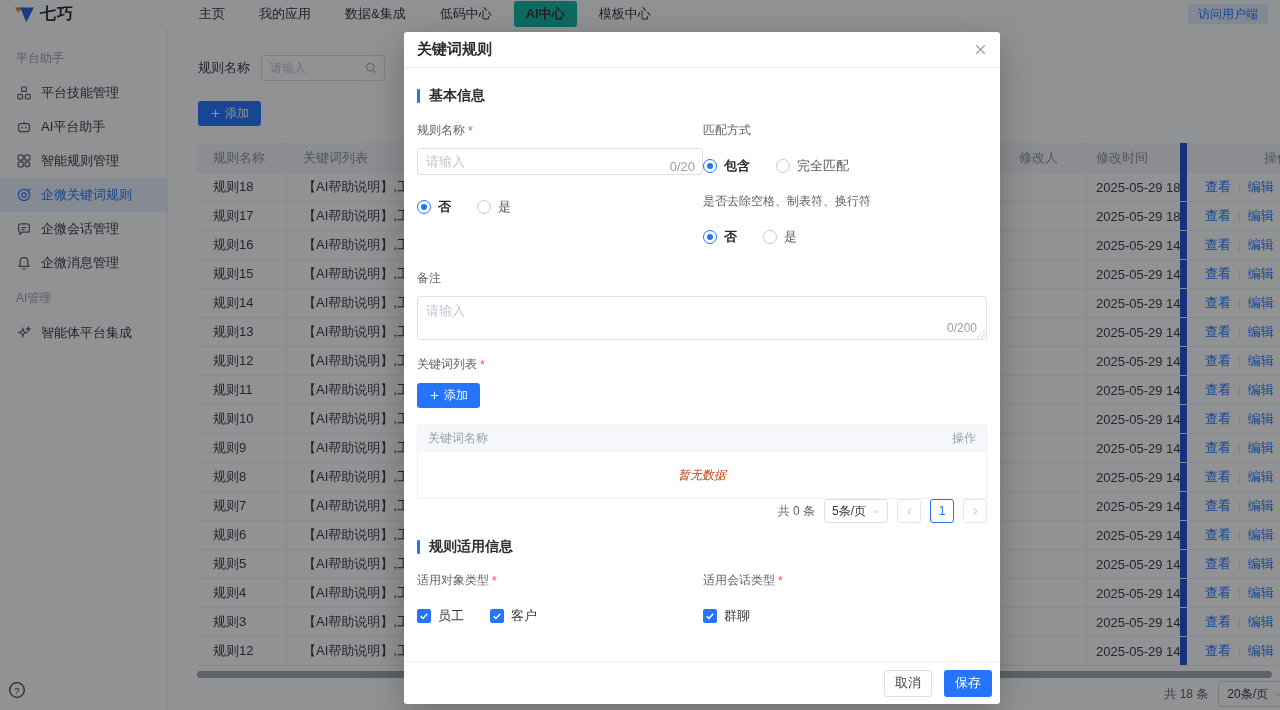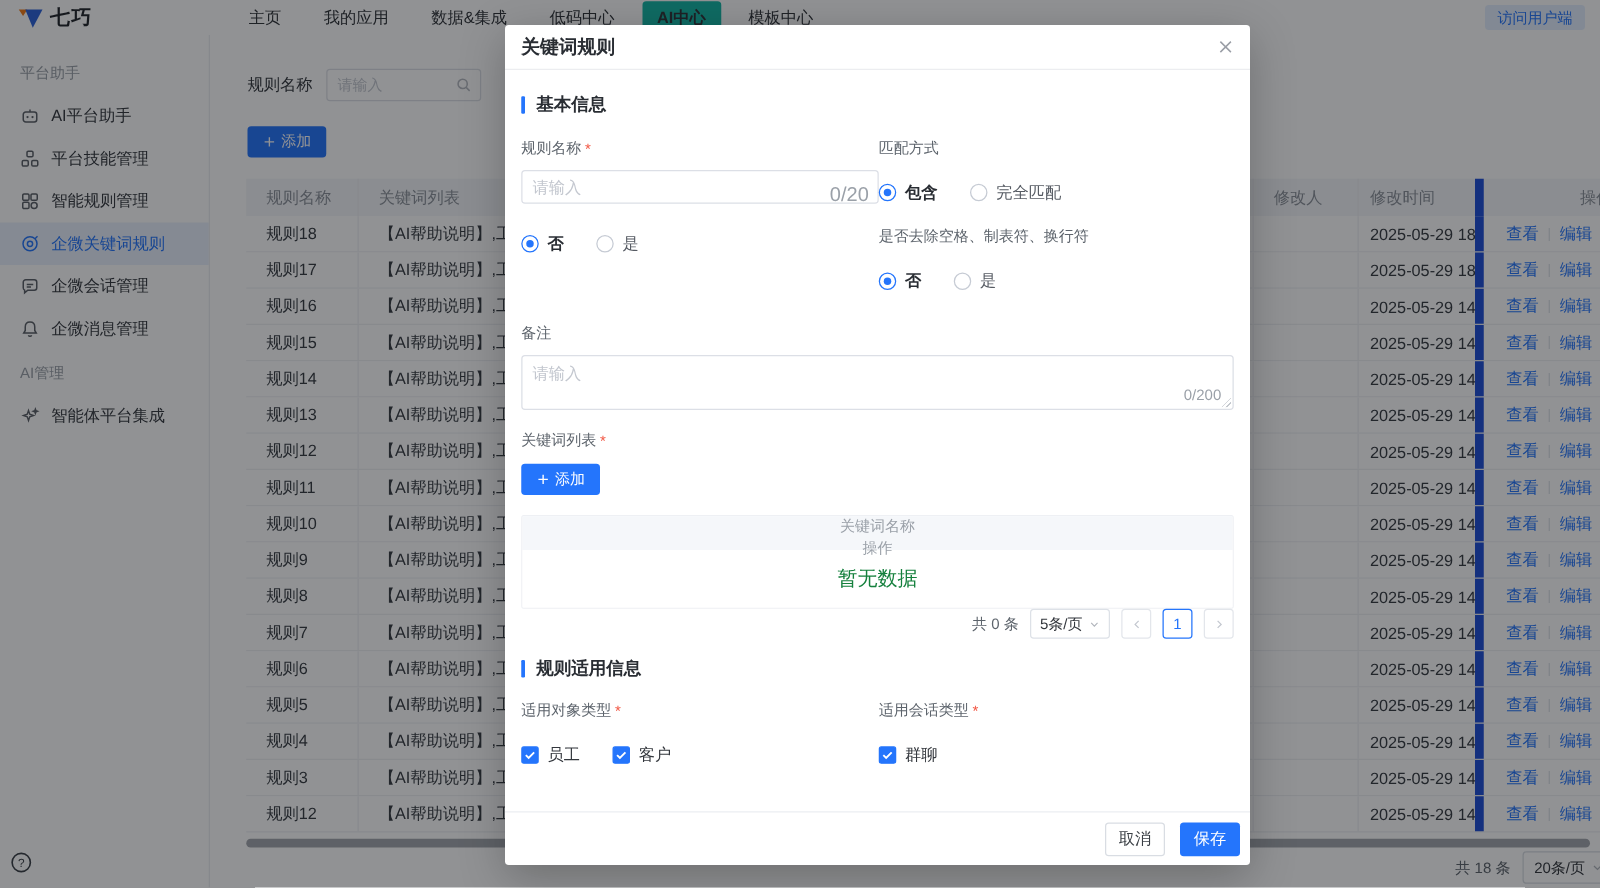--- a/index.html
+++ b/index.html
@@ -40,59 +40,59 @@
   .c-act { width:180px; display:flex; align-items:center; padding-left:18px; align-self:stretch; }
   .thead .c-act { justify-content:center; padding-left:0; }
   .link { color:#2475fc; cursor:pointer; white-space:nowrap; }
   .act-divider { color:#dde1e6; margin:0 7px; font-size:11px; }
   .hscroll { position:absolute; left:29px; top:643px; width:1075px; height:7px; background:#a3a7ad; border-radius:4px; cursor:pointer; }
   .list-footer { position:absolute; top:653px; right:-12px; display:flex; align-items:center; gap:10px; font-size:12px; color:#5d646c; }
   .page-size-box { border:1px solid #d8dce2; border-radius:3px; height:26px; display:flex; align-items:center; gap:5px; padding:0 8px; background:#fff; font-size:12px; color:#33373d; white-space:nowrap; }
   .help-fab { position:absolute; left:8px; bottom:11px; width:18px; height:18px; display:flex; cursor:pointer; }
   
   .overlay { position:fixed; inset:0; background:rgba(12,14,18,0.45); z-index:50; }
-  .modal { position:fixed; left:404px; top:20px; width:596px; height:672px; background:#fff; border-radius:3px; z-index:60; display:flex; flex-direction:column; box-shadow:0 10px 36px rgba(0,0,0,0.25); }
+  .modal { position:fixed; left:404px; top:32px; width:596px; height:672px; background:#fff; border-radius:3px; z-index:60; display:flex; flex-direction:column; box-shadow:0 10px 36px rgba(0,0,0,0.25); }
   .modal-header { height:36px; min-height:36px; border-bottom:1px solid #ecedf0; display:flex; align-items:center; padding:0 13px; position:relative; }
   .modal-title { font-size:15px; font-weight:700; color:#292d33; }
   .modal-close { position:absolute; right:12px; top:10px; cursor:pointer; display:flex; }
   .modal-body { flex:1; overflow:hidden; padding:0 13px; position:relative; }
   .section-title { display:flex; align-items:center; gap:9px; font-size:14px; font-weight:700; color:#292d33; }
   .section-bar { width:3px; height:14px; background:#2475fc; border-radius:1px; }
   .st-basic { margin-top:19px; }
   .st-apply { margin-top:15px; }
   .form-grid { display:grid; grid-template-columns:286px 1fr; }
   .fg-1 { margin-top:17px; }
   .fg-2 { margin-top:16px; }
   .flabel-row { display:flex; align-items:center; gap:3px; font-size:12px; color:#5d646c; margin-bottom:9px; }
   .req { color:#f25643; font-size:12px; }
   .mt14 { margin-top:14px; }
   .input-wrap { position:relative; width:244px; }
   .input-wrap input { width:100%; height:27px; border:1px solid #dcdfe6; border-radius:3px; padding:0 40px 0 8px; font-size:13px; color:#333; outline:none; }
   .input-wrap input::placeholder, textarea::placeholder { color:#c3c7cf; }
-  .counter { position:absolute; right:8px; top:7px; font-size:16px; color:#9aa0a8; }
+  .counter { position:absolute; right:8px; top:7px; font-size:13px; color:#9aa0a8; }
   .opts { display:flex; align-items:center; min-height:27px; }
   .opt { display:flex; align-items:center; gap:7px; margin-right:26px; font-size:13px; color:#565b63; cursor:pointer; }
   .opt .ctl { width:14px; height:14px; border:1px solid #c6cbd4; background:#fff; position:relative; flex:none; }
   .opt.radio .ctl { border-radius:50%; }
   .opt.radio.checked .ctl { border-color:#2475fc; }
   .opt.radio.checked .ctl::after { content:""; position:absolute; left:3px; top:3px; width:6px; height:6px; border-radius:50%; background:#2475fc; }
   .opt.radio.checked .opt-label { color:#292d33; font-weight:700; }
   .opt.checkbox .ctl { border-radius:2px; display:flex; align-items:center; justify-content:center; }
   .opt.checkbox.checked .ctl { background:#2475fc; border-color:#2475fc; }
   .opt.checkbox .opt-label { color:#33373d; }
   .remark-block { margin-top:20px; }
   .ta-wrap { position:relative; height:44px; border:1px solid #dcdfe6; border-radius:3px; }
   .ta-wrap textarea { width:100%; height:100%; border:none; resize:none; padding:5px 8px; font-size:13px; color:#333; outline:none; background:transparent; font-family:inherit; }
   .ta-counter { position:absolute; right:9px; bottom:4px; font-size:12px; color:#9aa0a8; }
   .ta-grip { position:absolute; right:1px; bottom:1px; width:8px; height:8px; background:repeating-linear-gradient(135deg, transparent 0 2px, #c4c8ce 2px 3px); clip-path:polygon(100% 0,100% 100%,0 100%); }
   .kw-block { margin-top:16px; }
   .kw-add { margin-top:10px; }
   .kw-table { margin-top:16px; border:1px solid #eef0f4; border-radius:2px; }
-  .kw-thead { height:27px; background:#f5f7fa; display:flex; align-items:center; justify-content:space-between; padding:0 10px; font-size:12px; color:#9aa0a8;flex-direction:column; }
-  .kw-empty { height:46px; display:flex; align-items:center; justify-content:center; font-size:16px; color:#15803d; background:#fff; }
+  .kw-thead { height:27px; background:#f5f7fa; display:flex; align-items:center; justify-content:space-between; padding:0 10px; font-size:12px; color:#9aa0a8; }
+  .kw-empty { height:46px; display:flex; align-items:center; justify-content:center; font-size:12px; color:#c2410c; background:#fff;font-style:italic; }
   .kw-pager { display:flex; justify-content:flex-end; align-items:center; gap:9px; font-size:12px; color:#5d646c; }
   .pg-size { height:24px; border:1px solid #dde1e7; border-radius:3px; display:flex; align-items:center; gap:5px; padding:0 7px; color:#33373d; cursor:pointer; }
   .pg-btn { width:24px; height:24px; border:1px solid #e3e6eb; border-radius:3px; display:flex; align-items:center; justify-content:center; background:#fff; cursor:pointer; }
   .pg-page { width:24px; height:24px; border:1px solid #2475fc; color:#2475fc; border-radius:3px; display:flex; align-items:center; justify-content:center; font-size:12px; cursor:pointer; }
   .modal-footer { height:43px; min-height:43px; border-top:1px solid #eceef2; display:flex; align-items:center; justify-content:flex-end; gap:12px; padding:0 8px; }
   .btn-cancel { width:48px; height:27px; border:1px solid #d9dde3; border-radius:3px; background:#fff; font-size:13px; color:#3a3f45; display:flex; align-items:center; justify-content:center; cursor:pointer; }
   .btn-save { width:48px; height:27px; background:#2475fc; border:none; border-radius:3px; color:#fff; font-size:13px; display:flex; align-items:center; justify-content:center; cursor:pointer; }
 </style>
 </head>
 <body>
@@ -115,37 +115,37 @@
     </div>
   <div class="visit-btn">访问用户端</div>
 </div>
 
 <div class="layout">
   <div class="sidebar">
       <div class="sb-section">平台助手</div>
       <div class="sb-item">
         <span class="sb-icon">
           <svg viewBox="0 0 16 16" width="16" height="16" fill="none" stroke="currentColor" stroke-width="1.2">
+            <rect x="5.6" y="2" width="4.8" height="4.4" rx="1"></rect>
+            <rect x="1.8" y="9.4" width="4.8" height="4.4" rx="1"></rect>
+            <rect x="9.4" y="9.4" width="4.8" height="4.4" rx="1"></rect>
+          </svg>
+        </span>
+        <span>平台技能管理</span>
+      </div>
+      <div class="sb-item">
+        <span class="sb-icon">
+          <svg viewBox="0 0 16 16" width="16" height="16" fill="none" stroke="currentColor" stroke-width="1.2">
             <rect x="2.6" y="4.6" width="10.8" height="8" rx="2"></rect>
             <circle cx="6" cy="8.6" r="0.9" fill="currentColor" stroke="none"></circle>
             <circle cx="10" cy="8.6" r="0.9" fill="currentColor" stroke="none"></circle>
             <path d="M8 4.6V2.6"></path>
           </svg>
         </span>
         <span>AI平台助手</span>
-      </div>
-      <div class="sb-item">
-        <span class="sb-icon">
-          <svg viewBox="0 0 16 16" width="16" height="16" fill="none" stroke="currentColor" stroke-width="1.2">
-            <rect x="5.6" y="2" width="4.8" height="4.4" rx="1"></rect>
-            <rect x="1.8" y="9.4" width="4.8" height="4.4" rx="1"></rect>
-            <rect x="9.4" y="9.4" width="4.8" height="4.4" rx="1"></rect>
-          </svg>
-        </span>
-        <span>平台技能管理</span>
       </div>
       <div class="sb-item">
         <span class="sb-icon">
           <svg viewBox="0 0 16 16" width="16" height="16" fill="none" stroke="currentColor" stroke-width="1.2">
             <rect x="2.2" y="2.2" width="5" height="5" rx="1"></rect>
             <rect x="8.8" y="2.2" width="5" height="5" rx="1"></rect>
             <rect x="2.2" y="8.8" width="5" height="5" rx="1"></rect>
             <circle cx="11.3" cy="11.3" r="2.4"></circle>
           </svg>
         </span>

